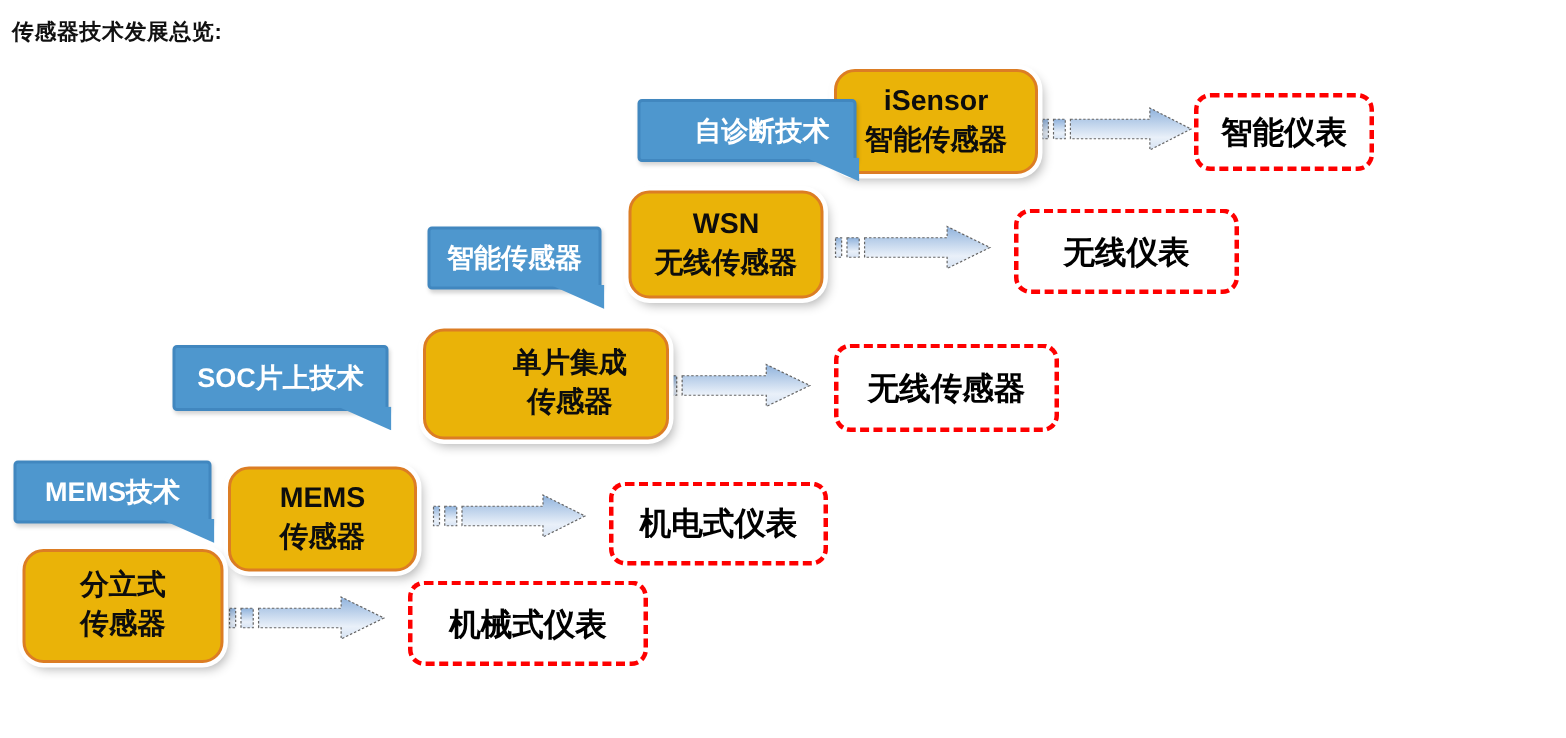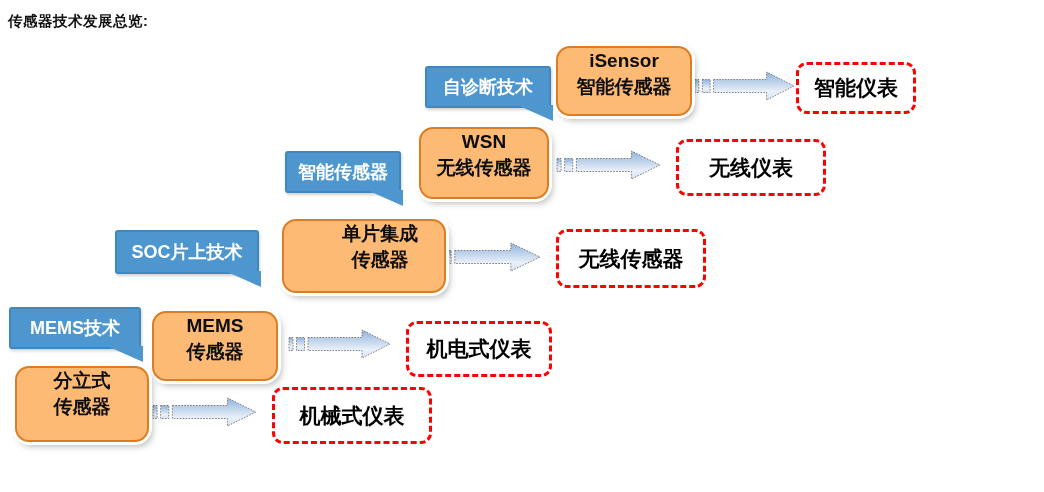--- a/index.html
+++ b/index.html
@@ -18,36 +18,36 @@
     display:flex;align-items:center;justify-content:center;
     color:#ffffff;font-weight:bold;font-size:18px;z-index:3;
     box-shadow:1px 2px 3px rgba(0,0,0,0.18);white-space:nowrap;
   }
   .callout-tail{
     position:absolute;right:-4px;bottom:-15px;width:36px;height:16px;
     background:#4E97CE;clip-path:polygon(0 0,100% 0,100% 100%);
   }
   
   .sensor{
-    position:absolute;background:#fdba74;border:2px solid #DC7D24;border-radius:14px;
+    position:absolute;background:#eab308;border:2px solid #DC7D24;border-radius:14px;
     box-shadow:0 0 0 3px #ffffff,3px 4px 7px rgba(0,0,0,0.3);
-    display:flex;flex-direction:column;align-items:center;justify-content:flex-start;
+    display:flex;flex-direction:column;align-items:center;justify-content:center;
     font-weight:bold;font-size:19px;line-height:1.35;color:#0d0d0d;z-index:2;text-align:center;
     white-space:nowrap;
   }
   
   .arrow{position:absolute;z-index:1;}
   
   .result{
     position:absolute;border:3px dashed #FE0000;border-radius:11px;background:#ffffff;
     display:flex;align-items:center;justify-content:center;
     font-weight:bold;font-size:21px;color:#000;white-space:nowrap;z-index:2;
   }
   
-  .r0c{left:425px;top:66px;width:122px;height:38px;}
+  .r0c{left:425px;top:66px;width:122px;height:38px;padding-left:20px;}
   .r0s{left:556px;top:46px;width:132px;height:66px;}
   .r0a{left:694px;top:70px;width:102px;height:32px;}
   .r0r{left:796px;top:62px;width:114px;height:46px;}
   
   .r1c{left:285px;top:151px;width:112px;height:38px;}
   .r1s{left:419px;top:127px;width:126px;height:68px;}
   .r1a{left:556px;top:149px;width:106px;height:32px;}
   .r1r{left:676px;top:139px;width:144px;height:51px;}
   
   .r2c{left:115px;top:230px;width:140px;height:40px;}

